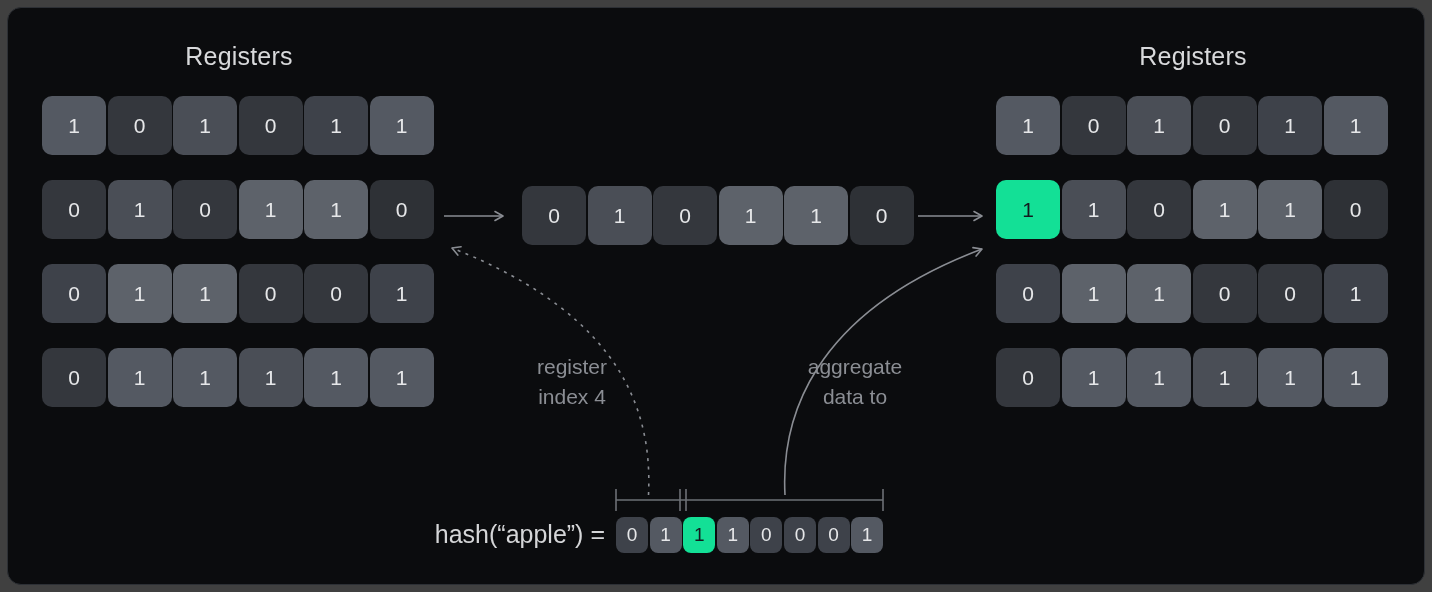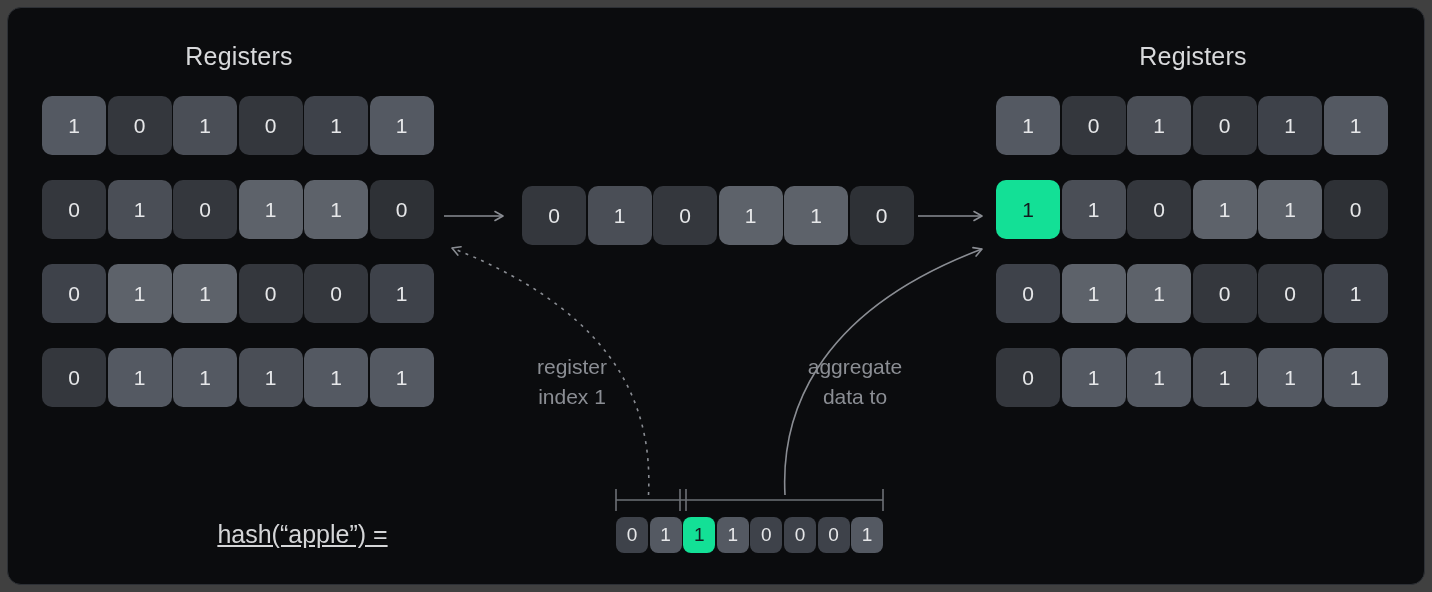--- a/index.html
+++ b/index.html
@@ -27,22 +27,22 @@
     border-radius:10px;font-size:21px;color:#e6e7e9;
     background:#3e424a;
   }
   .cell.green{background:var(--accent,#13e096);color:#141a1f;}
   .hash-cells{
     position:absolute;left:616px;top:517px;display:grid;
     grid-template-columns:repeat(8,32px);grid-auto-rows:36px;column-gap:1.6px;
   }
   .hash-cells .cell{border-radius:8px;font-size:19px;}
   .hash-label{
-    position:absolute;left:0;top:520px;width:605px;text-align:center;
-    font-size:25px;color:#d5d6d8;text-decoration:underline;
+    position:absolute;left:0;top:520px;width:605px;text-align:right;
+    font-size:25px;color:#d5d6d8;
   }
   .float-label{
     position:absolute;width:220px;text-align:center;
     font-size:21px;line-height:30px;color:#8b8e94;
   }
   svg.overlay{position:absolute;left:0;top:0;pointer-events:none;}
 </style>
 </head>
 <body>
 
@@ -123,21 +123,21 @@
       <div class="cell green">1</div>
       <div class="cell" style="background: rgb(84, 89, 98);">1</div>
       <div class="cell" style="background: rgb(62, 66, 74);">0</div>
       <div class="cell" style="background: rgb(62, 66, 74);">0</div>
       <div class="cell" style="background: rgb(62, 66, 74);">0</div>
       <div class="cell" style="background: rgb(84, 89, 98);">1</div>
     </div>
 
   <div class="float-label" style="left:462px;top:352px">
     <div>register</div>
-    <div>index 1</div>
+    <div>index 4</div>
   </div>
 
   <div class="float-label" style="left:745px;top:352px">
     <div>aggregate</div>
     <div>data to</div>
   </div>
 
   <svg class="overlay" width="1432" height="592" viewBox="0 0 1432 592">
     <defs>
       <marker id="chev" markerUnits="userSpaceOnUse" markerWidth="22" markerHeight="22" refX="0" refY="0" orient="auto" viewBox="-11 -11 22 22">

